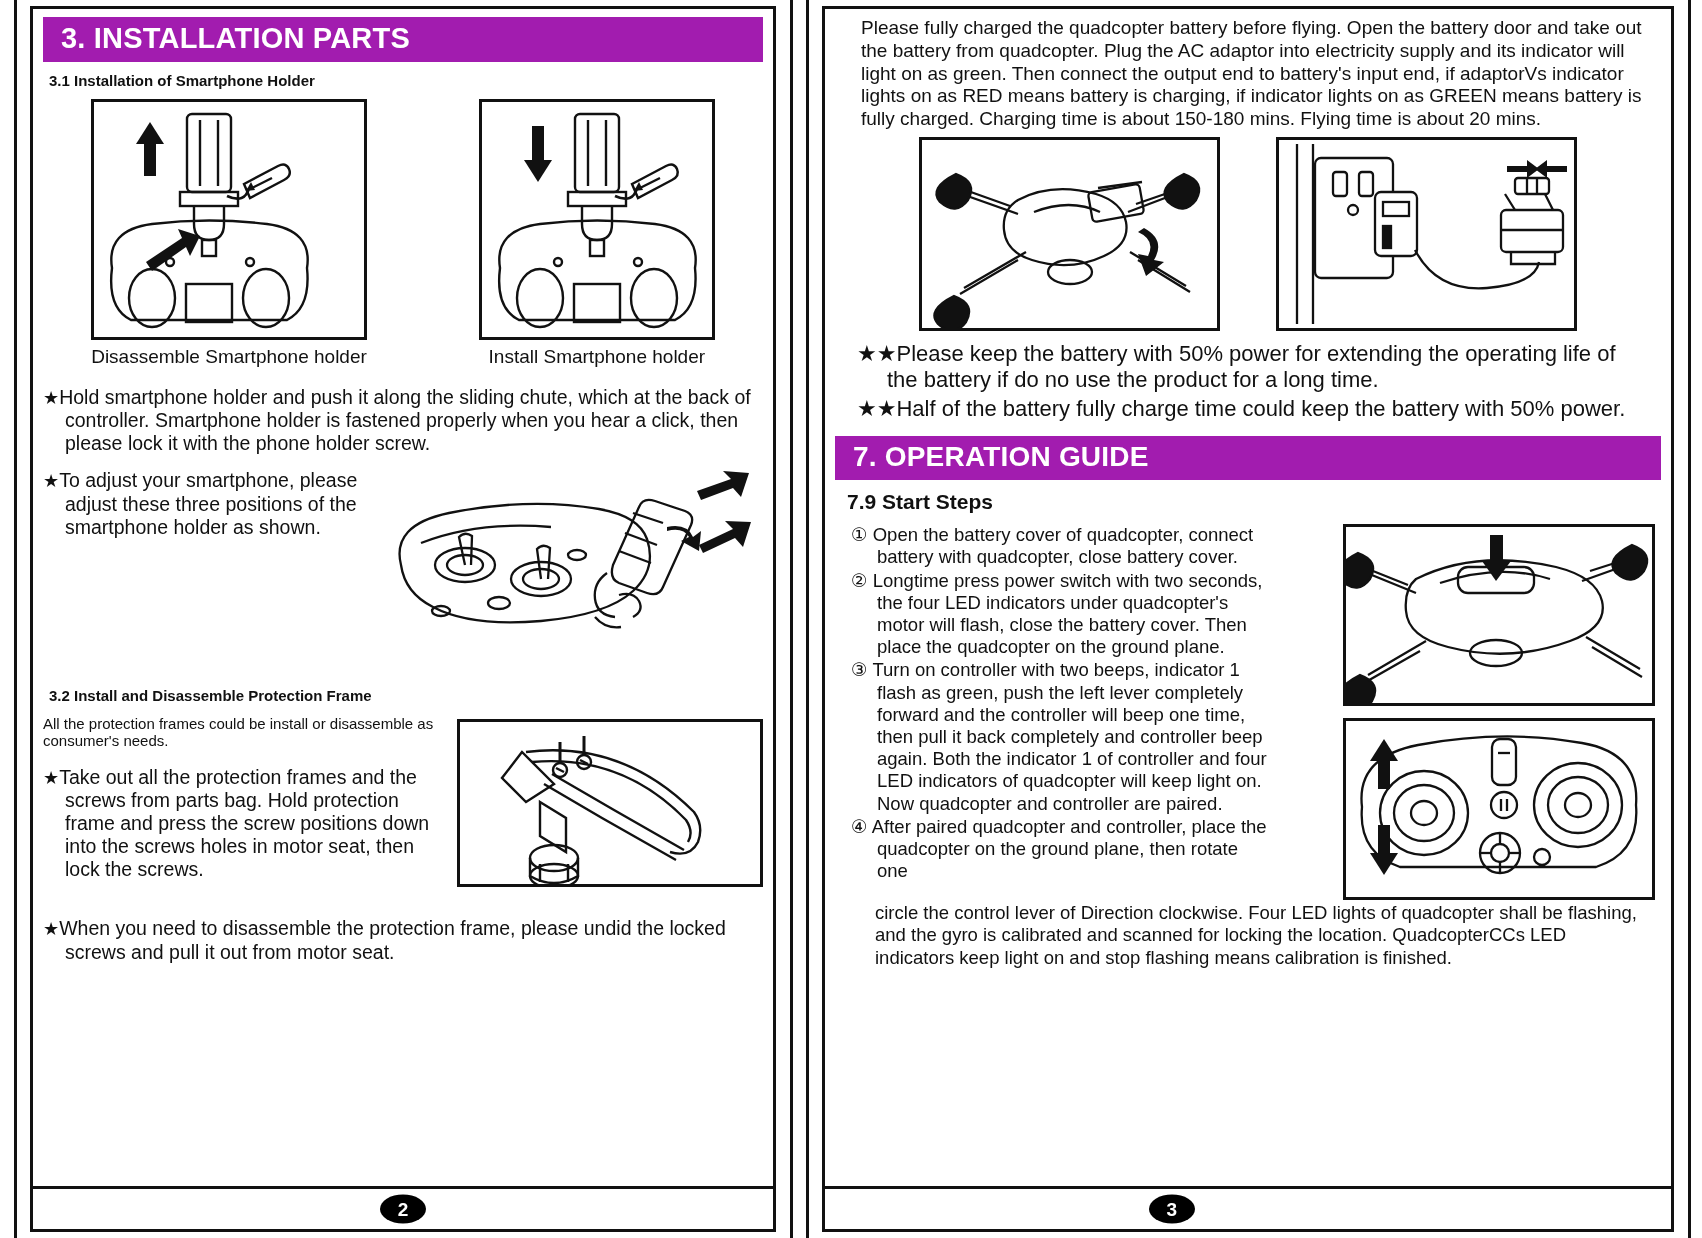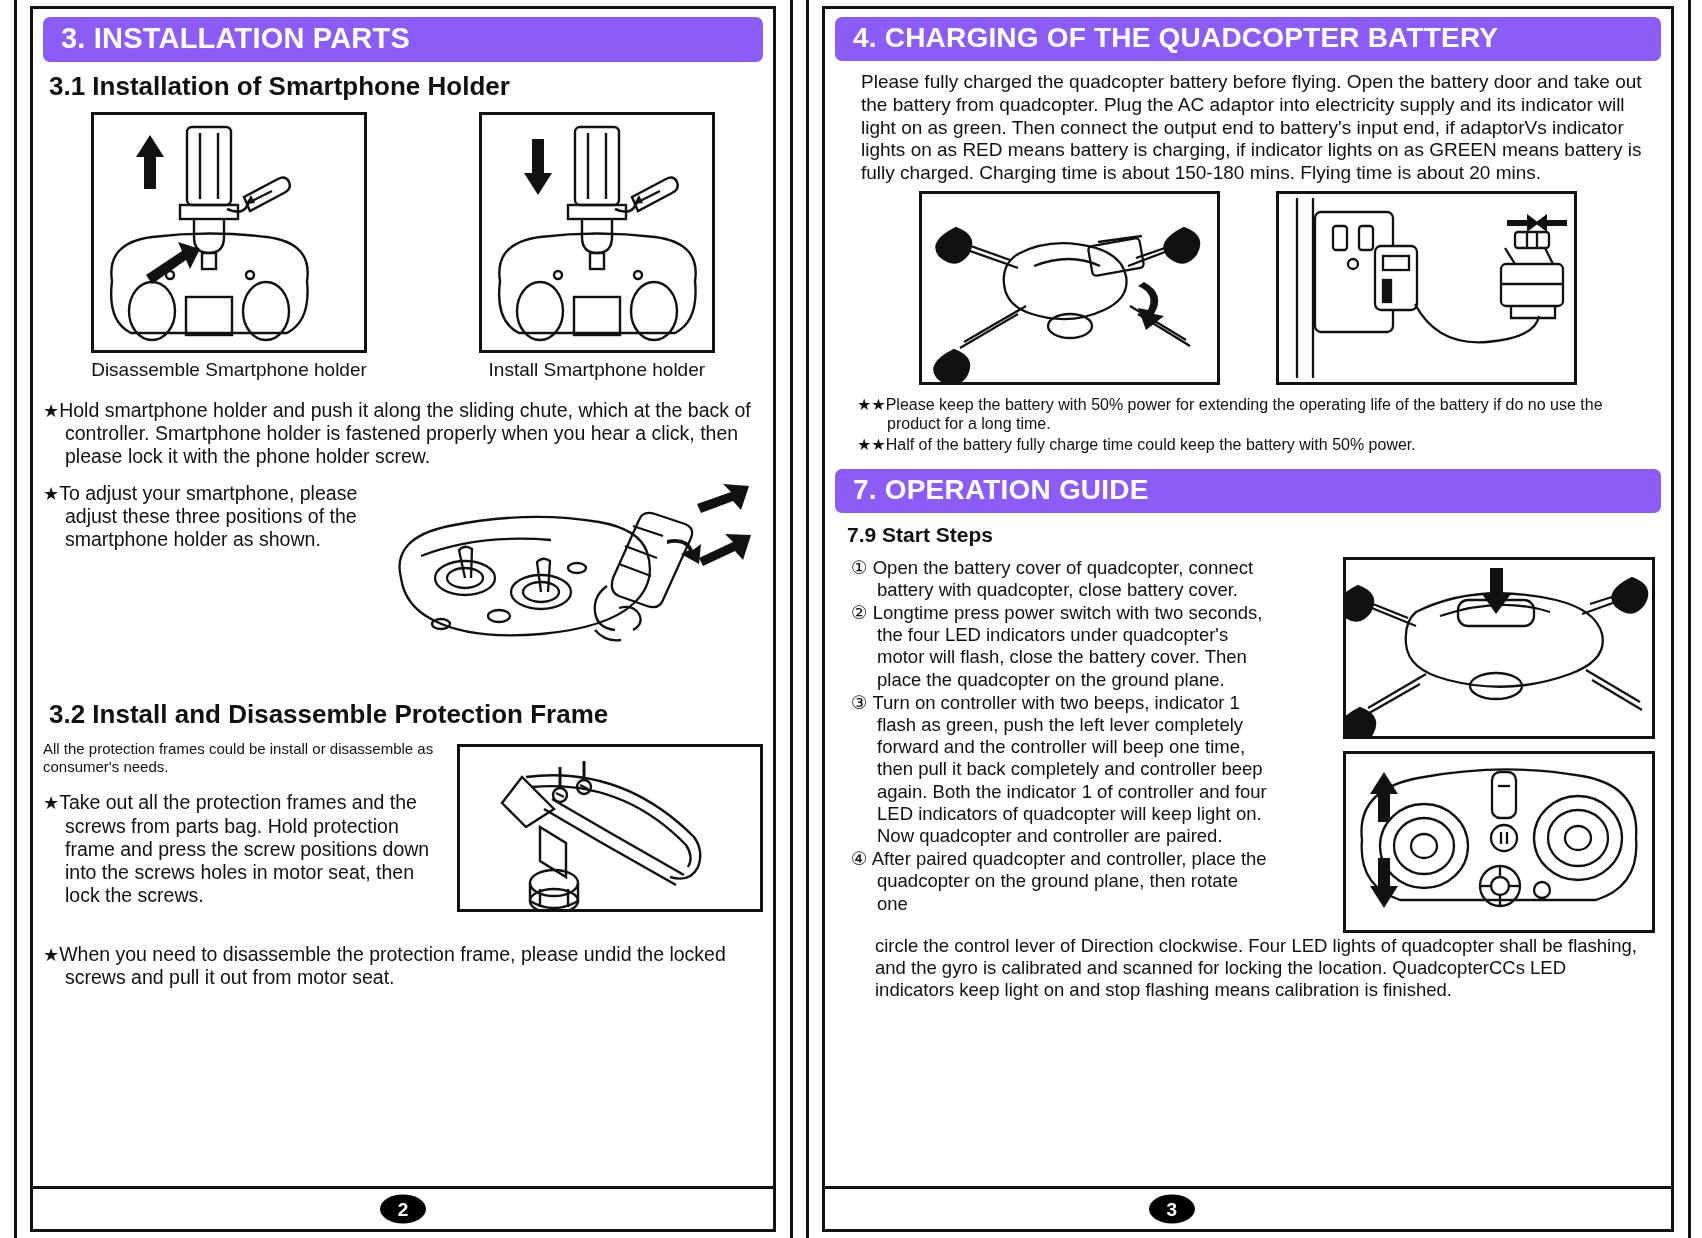--- a/index.html
+++ b/index.html
@@ -22,30 +22,29 @@
     border:3px solid #111;background:#fff;box-sizing:border-box;
     display:flex;flex-direction:column;
   }
   #page-left{left:30px;width:746px;}
   #page-right{left:822px;width:852px;}
 
   .page-body{flex:1 1 auto;padding:8px 10px 0 10px;box-sizing:border-box;overflow:hidden;}
 
   
   .banner{
-    background:#8b5cf6;color:#fff;
+    background:#a21caf;color:#fff;
     font-size:29px;font-weight:700;letter-spacing:.2px;
     padding:7px 0 9px 18px;line-height:1.0;
     margin:0 0 10px 0;
-    border-radius:7px;
   }
   #page-right .banner{font-size:28px;}
 
   .subhead{
-    font-size:26px;font-weight:600;margin:4px 0 10px 6px;line-height:1.15;
+    font-size:15px;font-weight:600;margin:4px 0 10px 6px;line-height:1.15;
   }
   #page-right .subhead{font-size:21px;margin-left:12px;}
 
   .para{font-size:15px;line-height:1.18;margin:0 0 6px 0;}
   .bullet{
     font-size:19.5px;line-height:1.18;margin:0 0 14px 0;
     padding-left:22px;text-indent:-22px;
   }
   .bullet.tight{margin-bottom:10px;}
   .star{font-size:18px;}
@@ -71,21 +70,21 @@
     font-size:19px;font-weight:700;display:flex;align-items:center;justify-content:center;
   }
   #page-left .page-badge{left:50%;margin-left:-23px;}
   #page-right .page-badge{left:41%;margin-left:-23px;}
 
   
   .steps{font-size:18.5px;line-height:1.2;}
   .step{padding-left:26px;text-indent:-26px;margin:0 0 1px 0;}
   .circ{font-size:18.5px;}
 
-  .warn{font-size:16px;line-height:1.2;padding-left:30px;text-indent:-30px;margin:0 0 2px 0;}
+  .warn{font-size:22px;line-height:1.2;padding-left:30px;text-indent:-30px;margin:0 0 2px 0;}
 
   .fig-right-row{display:flex;gap:56px;justify-content:center;margin:6px 0 10px 0;}
   .right-flow{display:flex;gap:24px;align-items:flex-start;}
   .right-flow .steps-col{flex:0 0 420px;}
   .right-flow .figs-col{flex:1 1 auto;display:flex;flex-direction:column;gap:12px;align-items:flex-end;}
   svg{display:block;}
 </style>
 </head>
 <body>
 
@@ -271,21 +270,20 @@
     </div>
 
     <div class="footer">
       <div class="page-badge">2</div>
     </div>
   </div>
 
   <div class="page" id="page-right">
     <div class="page-body">
 
-      <div class="banner">4. CHARGING OF THE QUADCOPTER BATTERY</div>
 
       <div class="para" style="padding:0 14px 0 26px;font-size:19px;line-height:1.2">Please fully charged the quadcopter battery before flying. Open the battery door and take out the battery from quadcopter. Plug the AC adaptor into electricity supply and its indicator will light on as green. Then connect the output end to battery's input end, if adaptorVs indicator lights on as RED means battery is charging, if indicator lights on as GREEN means battery is fully charged. Charging time is about 150-180 mins. Flying time is about 20 mins.</div>
 
       <div class="fig-right-row">
         <div class="figbox">
           <svg width="295" height="188" viewBox="0 0 295 188">
             <g fill="none" stroke="#111" stroke-width="2.3">
 
               <path d="M96 60 q34 -18 78 -6 q26 8 30 28 q4 22 -22 34 q-34 16 -72 4 q-26 -8 -28 -30 q-2 -20 14 -30 Z"></path>
               <path d="M112 72 q36 -14 66 0"></path>

